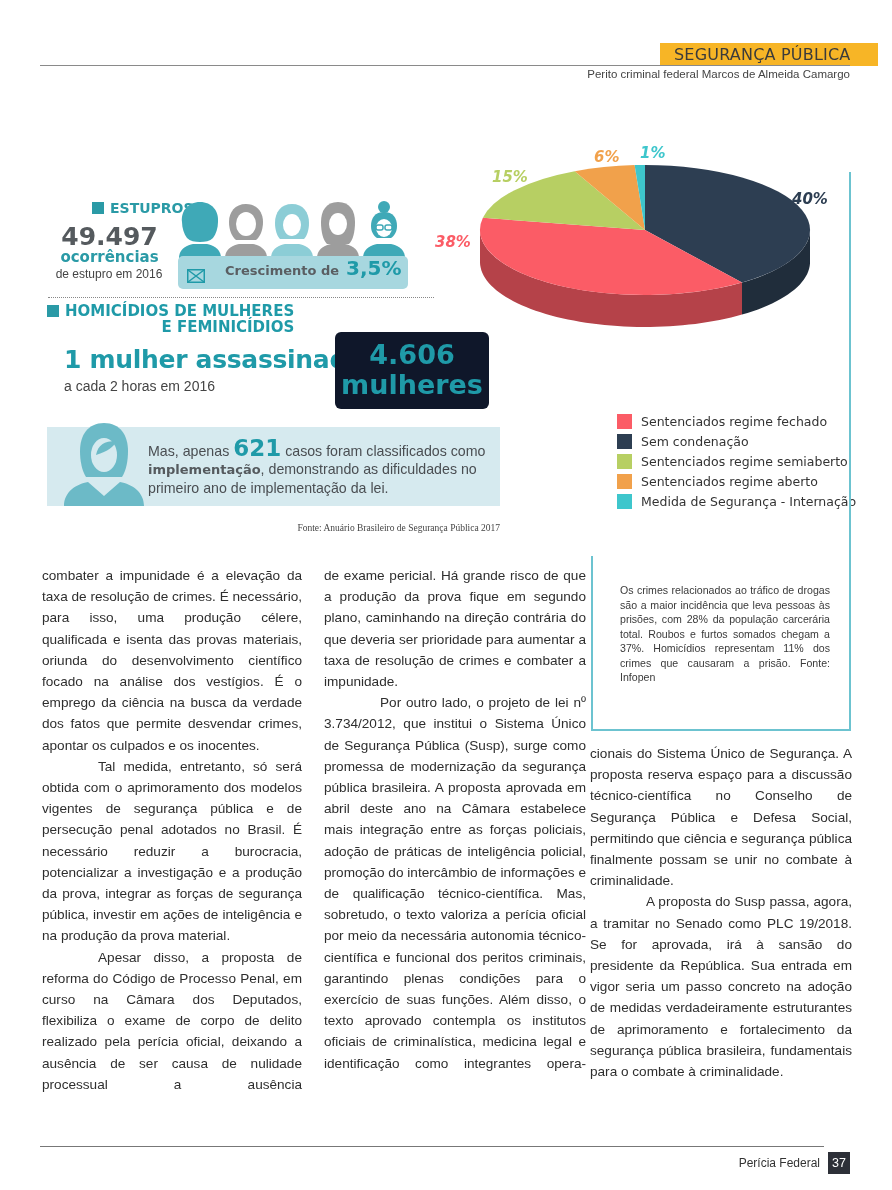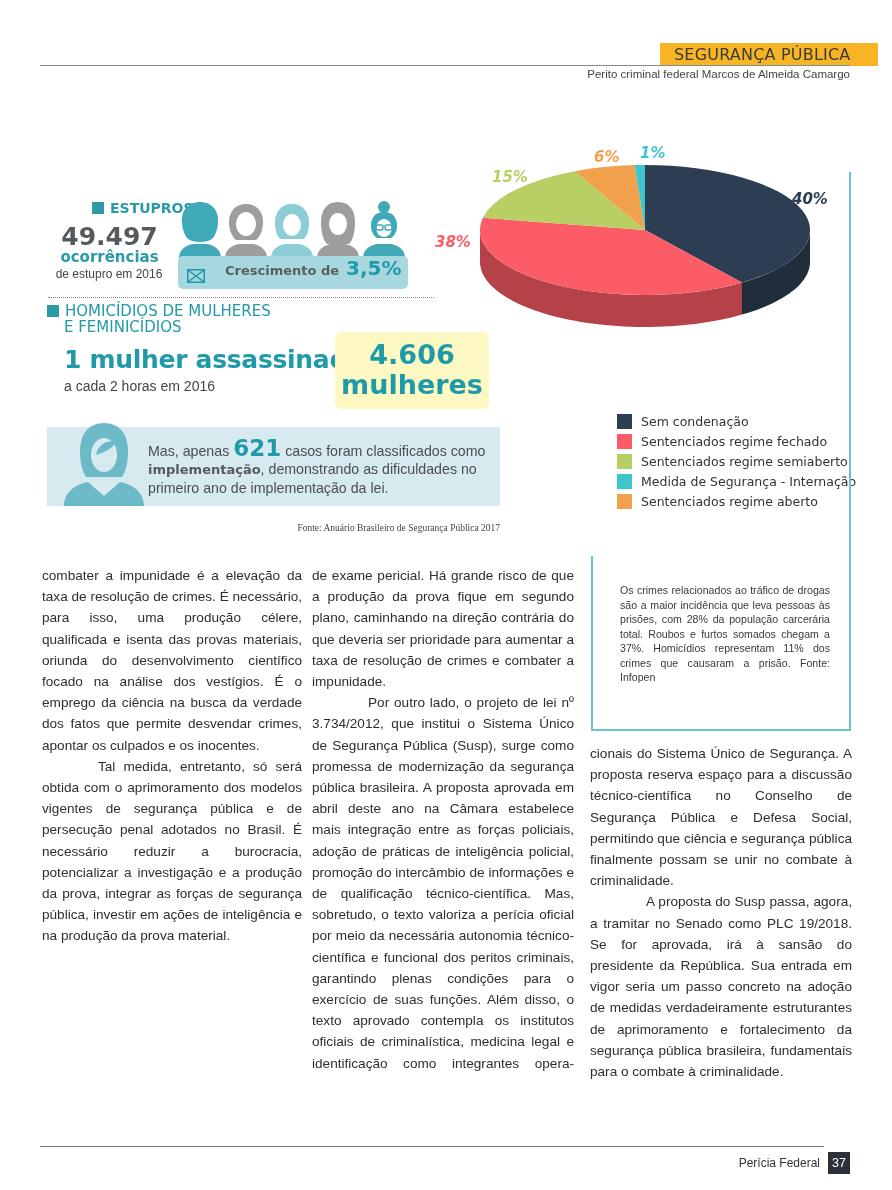--- a/index.html
+++ b/index.html
@@ -23,25 +23,25 @@
 
   .women-row { left: 178px; top: 200px; width: 230px; height: 58px; }
   .woman { position: absolute; bottom: 0; width: 44px; height: 58px; }
   .growth-box { left: 178px; top: 256px; width: 230px; height: 33px; background: #a7d7df; border-radius: 5px; }
   .growth-icon { left: 187px; top: 269px; width: 18px; height: 14px; }
   .growth-label { left: 225px; top: 263px; font-size: 13px; font-weight: bold; color: #5a5e62; }
   .growth-value { left: 346px; top: 256px; font-size: 20px; font-weight: bold; color: #1f9aa8; }
   .dotted { left: 48px; top: 297px; width: 386px; border-top: 1px dotted #888; }
 
   
-  .hom-title { left: 64px; top: 303px; font-size: 15px; font-weight: normal; color: #1f9aa8; line-height: 16px; }
+  .hom-title { left: 64px; top: 303px; font-size: 15px; font-weight: bold; color: #1f9aa8; line-height: 16px; text-align: right; }
   .hom-title .sq { margin-left: -17px; }
   .hom-big { left: 64px; top: 345px; font-size: 25px; font-weight: bold; color: #1f9aa8; letter-spacing: -0.3px; }
   .hom-sub { left: 64px; top: 378px; font-size: 14px; color: #444; font-family: "Liberation Sans", sans-serif; }
-  .count-box { left: 335px; top: 332px; width: 154px; height: 77px; background: #fef9c3; border-radius: 6px; text-align: center; }
+  .count-box { left: 335px; top: 332px; width: 154px; height: 77px; background: #0f172a; border-radius: 6px; text-align: center; }
   .count-num { display: block; font-size: 27px; font-weight: bold; color: #1f9aa8; line-height: 30px; padding-top: 8px; }
   .count-unit { display: block; font-size: 27px; font-weight: bold; color: #1f9aa8; line-height: 30px; }
 
   
   .fem-box { left: 47px; top: 427px; width: 453px; height: 79px; background: #d6eaef; }
   .fem-icon { left: 60px; top: 421px; width: 88px; height: 85px; }
   .fem-text { left: 148px; top: 439px; width: 350px; font-size: 14.2px; line-height: 18px; color: #4a4e52; font-family: "Liberation Sans", sans-serif; }
   .fem-text .big { font-size: 23px; font-weight: bold; color: #1f9aa8; font-family: "DejaVu Sans", sans-serif; }
   .fem-text b { color: #555a5e; font-family: "DejaVu Sans", sans-serif; font-size: 13px; }
   .source { left: 230px; top: 512px; width: 270px; text-align: right; font-size: 9.5px; color: #444; font-family: Liberation Serif, serif; margin-top: 11px; }
@@ -59,21 +59,21 @@
   .side-box { left: 591px; top: 556px; width: 260px; height: 175px; border-left: 2px solid #6cc3d0; border-right: 2px solid #6cc3d0; border-bottom: 2px solid #6cc3d0; }
   .side-right-ext { left: 849px; top: 172px; width: 2px; height: 386px; background: #6cc3d0; }
   .side-text { left: 620px; top: 583px; width: 210px; font-size: 10.6px; line-height: 14.5px; color: #3a3a3a; text-align: justify; font-family: "Liberation Sans", sans-serif; }
 
   
   .col { font-family: "Liberation Sans", sans-serif; font-size: 13.6px; line-height: 21.2px; color: #2e2e2e; text-align: justify; text-align-last: left; }
   .col p { margin: 0; }
   .col p.indent { text-indent: 56px; }
   .col p.nolast { text-align-last: justify; }
   .col1 { left: 42px; top: 565px; width: 260px; }
-  .col2 { left: 312px; top: 565px; width: 262px; }
+  .col2 { left: 324px; top: 565px; width: 262px; }
   .col3 { left: 590px; top: 743px; width: 262px; }
 
   
   .footer-rule { left: 40px; top: 1146px; width: 784px; height: 1px; background: #777; }
   .footer-label { left: 690px; top: 1156px; width: 130px; text-align: right; font-size: 12px; color: #333; font-family: "Liberation Sans", sans-serif; }
   .page-num { left: 828px; top: 1152px; width: 22px; height: 22px; background: #2d3038; color: #fff; font-size: 12.5px; text-align: center; padding-top: 4px; font-family: "Liberation Sans", sans-serif; }
 </style>
 </head>
 <body>
 
@@ -161,48 +161,49 @@
       <div class="pie-label" style="left: 362px; top: 60px; color: rgb(45, 62, 82);">40%</div>
       <div class="pie-label" style="left: 5px; top: 103px; color: rgb(251, 92, 102);">38%</div>
       <div class="pie-label" style="left: 62px; top: 38px; color: rgb(183, 207, 99);">15%</div>
       <div class="pie-label" style="left: 164px; top: 18px; color: rgb(241, 161, 75);">6%</div>
       <div class="pie-label" style="left: 210px; top: 14px; color: rgb(62, 198, 204);">1%</div>
     </div>
 </div>
 
 <div class="abs legend">
   <div class="legend-item">
+      <span class="legend-swatch" style="background:#fb5c66"></span>
+      <span>Sentenciados regime fechado</span>
+    </div>
+  <div class="legend-item">
       <span class="legend-swatch" style="background:#2d3e52"></span>
       <span>Sem condenação</span>
     </div>
   <div class="legend-item">
-      <span class="legend-swatch" style="background:#fb5c66"></span>
-      <span>Sentenciados regime fechado</span>
-    </div>
-  <div class="legend-item">
       <span class="legend-swatch" style="background:#b7cf63"></span>
       <span>Sentenciados regime semiaberto</span>
     </div>
   <div class="legend-item">
+      <span class="legend-swatch" style="background:#f1a14b"></span>
+      <span>Sentenciados regime aberto</span>
+    </div>
+  <div class="legend-item">
       <span class="legend-swatch" style="background:#3ec6cc"></span>
       <span>Medida de Segurança - Internação</span>
-    </div>
-  <div class="legend-item">
-      <span class="legend-swatch" style="background:#f1a14b"></span>
-      <span>Sentenciados regime aberto</span>
     </div>
 </div>
 
 <div class="abs side-right-ext"></div>
 <div class="abs side-box"></div>
 <div class="abs side-text">Os crimes relacionados ao tráfico de drogas são a maior incidência que leva pessoas às prisões, com 28% da população carcerária total. Roubos e furtos somados chegam a 37%. Homicídios representam 11% dos crimes que causaram a prisão. Fonte: Infopen</div>
 
 <div class="abs col col1">
   <p>combater a impunidade é a elevação da taxa de resolução de crimes. É necessário, para isso, uma produção célere, qualificada e isenta das provas materiais, oriunda do desenvolvimento científico focado na análise dos vestígios. É o emprego da ciência na busca da verdade dos fatos que permite desvendar crimes, apontar os culpados e os inocentes.</p>
   <p class="indent">Tal medida, entretanto, só será obtida com o aprimoramento dos modelos vigentes de segurança pública e de persecução penal adotados no Brasil. É necessário reduzir a burocracia, potencializar a investigação e a produção da prova, integrar as forças de segurança pública, investir em ações de inteligência e na produção da prova material.</p>
+  <p class="indent nolast">Apesar disso, a proposta de reforma do Código de Processo Penal, em curso na Câmara dos Deputados, flexibiliza o exame de corpo de delito realizado pela perícia oficial, deixando a ausência de ser causa de nulidade processual a ausência</p>
 </div>
 <div class="abs col col2">
   <p>de exame pericial. Há grande risco de que a produção da prova fique em segundo plano, caminhando na direção contrária do que deveria ser prioridade para aumentar a taxa de resolução de crimes e combater a impunidade.</p>
   <p class="indent nolast">Por outro lado, o projeto de lei nº 3.734/2012, que institui o Sistema Único de Segurança Pública (Susp), surge como promessa de modernização da segurança pública brasileira. A proposta aprovada em abril deste ano na Câmara estabelece mais integração entre as forças policiais, adoção de práticas de inteligência policial, promoção do intercâmbio de informações e de qualificação técnico-científica. Mas, sobretudo, o texto valoriza a perícia oficial por meio da necessária autonomia técnico-científica e funcional dos peritos criminais, garantindo plenas condições para o exercício de suas funções. Além disso, o texto aprovado contempla os institutos oficiais de criminalística, medicina legal e identificação como integrantes opera-</p>
 </div>
 <div class="abs col col3">
   <p>cionais do Sistema Único de Segurança. A proposta reserva espaço para a discussão técnico-científica no Conselho de Segurança Pública e Defesa Social, permitindo que ciência e segurança pública finalmente possam se unir no combate à criminalidade.</p>
   <p class="indent">A proposta do Susp passa, agora, a tramitar no Senado como PLC 19/2018. Se for aprovada, irá à sansão do presidente da República. Sua entrada em vigor seria um passo concreto na adoção de medidas verdadeiramente estruturantes de aprimoramento e fortalecimento da segurança pública brasileira, fundamentais para o combate à criminalidade.</p>
 </div>
 

